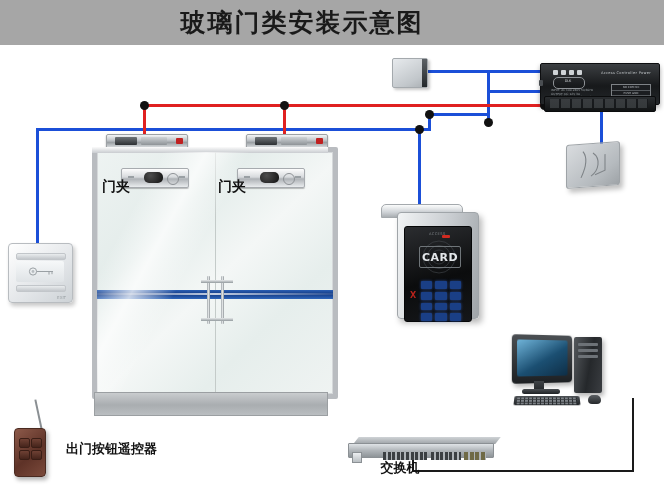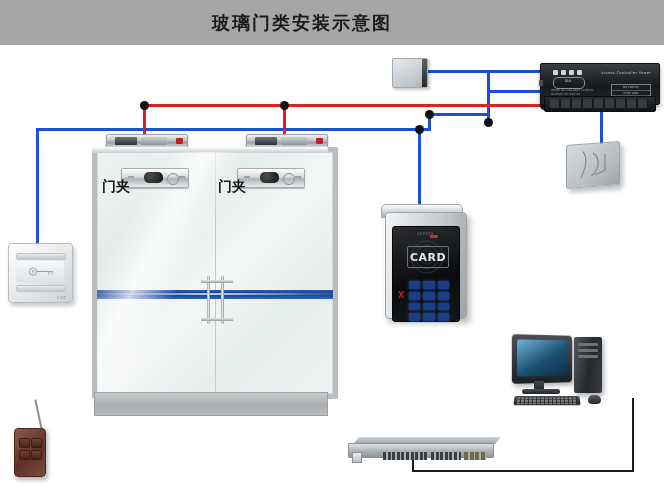--- a/index.html
+++ b/index.html
@@ -2,21 +2,21 @@
 <html><head>
 <meta charset="utf-8">
 <style>
   html,body{margin:0;padding:0;background:#fff;}
   body{width:664px;height:500px;overflow:hidden;font-family:"DejaVu Sans","Liberation Sans",sans-serif;}
   #stage{position:relative;width:664px;height:500px;background:#ffffff;}
 
   
   .header{position:absolute;left:0;top:0;width:664px;height:45px;background:#a6a6a6;}
   .header-title{position:absolute;left:0;top:4px;width:604px;text-align:center;
-    font-size:18px;font-weight:bold;color:#1a1a1a;letter-spacing:2px;line-height:38px;}
+    font-size:25px;font-weight:bold;color:#1a1a1a;letter-spacing:2px;line-height:38px;}
 
   
   .wire{position:absolute;}
   .wb{background:#1b4fd8;}
   .wr{background:#e02020;}
   .wk{background:#1a1a1a;}
   .dot{position:absolute;width:9px;height:9px;border-radius:50%;background:#111;}
 
   
   .door-frame{position:absolute;left:92px;top:147px;width:236px;height:242px;
@@ -117,21 +117,21 @@
     border:1px solid #7e8286;background:#1b1d20;}
   .ctrl .term div{font-size:2.8px;color:#b9bdc1;text-align:center;line-height:4.6px;
     border-bottom:1px solid #55595d;}
   .ctrl .term div:last-child{border-bottom:0;}
   .ctrl .sidenub{position:absolute;left:-2px;top:16px;width:4px;height:6px;background:#4a4e52;border-radius:1px;}
 
   
   .reader{position:absolute;left:381px;top:204px;width:80px;height:113px;}
   .reader .shellTop{position:absolute;left:0;top:0;width:80px;height:12px;border-radius:5px 5px 0 0;
     background:linear-gradient(#fbfcfc,#cfd3d7 60%,#aaafb3);border:1px solid #a4a9ad;}
-  .reader .shell{position:absolute;left:4px;top:8px;width:80px;height:105px;border-radius:4px;
+  .reader .shell{position:absolute;left:16px;top:8px;width:80px;height:105px;border-radius:4px;
     background:linear-gradient(100deg,#f2f4f5,#c8ccd0 55%,#9fa4a8);
     border:1px solid #a0a5a9;box-shadow:3px 4px 6px rgba(0,0,0,.28);}
   .reader .panel{position:absolute;left:6px;top:13px;width:66px;height:94px;border-radius:3px;
     background:linear-gradient(165deg,#2b2d30,#0b0c0d 55%,#15171a);border:1px solid #060708;}
   .reader .redled{position:absolute;left:37px;top:8px;width:8px;height:3px;background:#d02a20;border-radius:1px;}
   .reader .brand{position:absolute;left:24px;top:5px;font-size:3.6px;color:#7d8286;letter-spacing:.4px;}
   .reader .cardbox{position:absolute;left:14px;top:19px;width:40px;height:20px;border:1px solid #6f7579;border-radius:2px;
     display:flex;align-items:center;justify-content:center;}
   .reader .cardtxt{font-size:11px;font-weight:bold;color:#e4e7ea;letter-spacing:.5px;}
   .reader .wave{position:absolute;left:8px;top:12px;width:52px;height:36px;opacity:.55;}
@@ -355,30 +355,32 @@
     </div>
   </div>
 
   <div class="antenna"></div>
   <div class="remote">
     <div class="btn" style="left:4px;top:9px;"></div>
     <div class="btn" style="left:16px;top:9px;"></div>
     <div class="btn" style="left:4px;top:21px;"></div>
     <div class="btn" style="left:16px;top:21px;"></div>
   </div>
+  <div class="remote-label">出门按钮遥控器</div>
 
   <div class="netsw">
     <div class="topface"></div>
     <div class="frontface">
       <div class="tab"></div>
       <div class="ports p1"></div>
       <div class="ports p2"></div>
       <div class="ports p3"></div>
     </div>
   </div>
+  <div class="sw-label">交换机</div>
 
   <div class="pc">
     <div class="monitor">
       <div class="screen"></div>
     </div>
     <div class="mon-neck"></div>
     <div class="mon-base"></div>
     <div class="tower">
       <div class="bay" style="top:6px;"></div>
       <div class="bay" style="top:12px;"></div>

